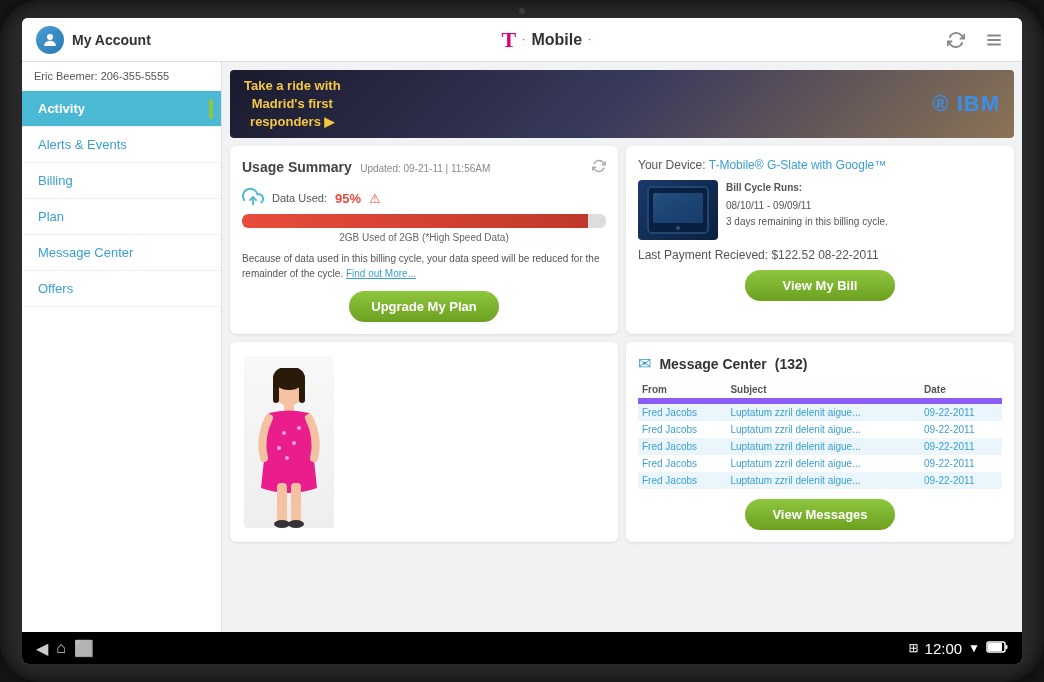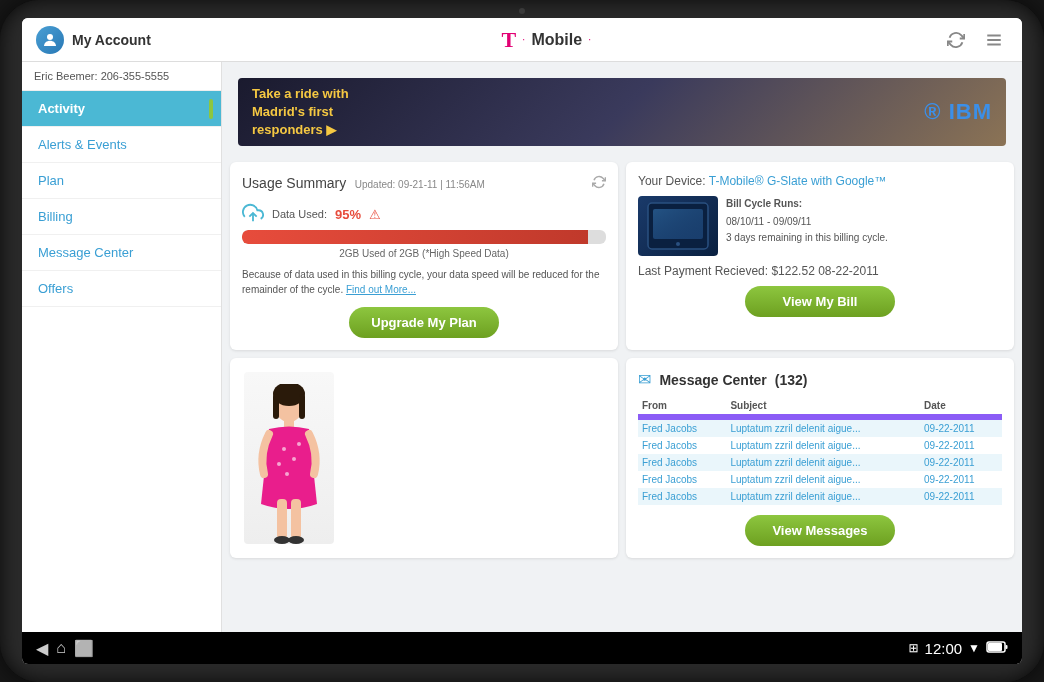--- a/index.html
+++ b/index.html
@@ -172,27 +172,28 @@
       display: flex;
       flex-direction: column;
       overflow-y: auto;
       background: #f0f2f4;
     }
 
     
     .banner-ad {
       background: linear-gradient(135deg, #1a1a2e, #3a3a5c, #8B7355);
       height: 68px;
-      margin: 16px;
+      margin: 8px;
       border-radius: 4px;
       display: flex;
       align-items: center;
       padding: 8px 14px;
       position: relative;
       overflow: hidden;
+      text-align: center;
     }
 
     .banner-text {
       color: #fff;
       font-size: 13px;
       font-weight: bold;
       z-index: 1;
       line-height: 1.4;
     }
 
@@ -555,22 +556,22 @@
       </div>
     </div>
 
     <div class="main-area">
 
       <div class="sidebar">
         <div class="user-info">Eric Beemer: 206-355-5555</div>
         <div class="sidebar-nav">
           <div class="nav-item active">Activity</div>
           <div class="nav-item">Alerts &amp; Events</div>
+          <div class="nav-item">Billing</div>
           <div class="nav-item">Plan</div>
-          <div class="nav-item">Billing</div>
           <div class="nav-item">Message Center</div>
           <div class="nav-item">Offers</div>
         </div>
       </div>
 
       <div class="content-area">
 
         <div class="banner-ad">
           <div>
             <div class="banner-text">
@@ -580,21 +581,21 @@
             </div>
           </div>
           <div class="ibm-logo">® IBM</div>
         </div>
 
         <div class="two-col">
 
           <div class="card">
             <div class="usage-header">
               <div>
-                <span style="font-size:14px;font-weight:normal;color:#444;">Usage Summary</span>
+                <span style="font-size:14px;font-weight:bold;color:#444;">Usage Summary</span>
                 <span style="font-size:10px;color:#888;margin-left:4px;">Updated: 09-21-11  |  11:56AM</span>
               </div>
               <div class="refresh-btn">
                 <svg width="14" height="14" viewBox="0 0 24 24" fill="none" stroke="#aaa" stroke-width="2.5">
                   <path d="M23 4v6h-6M1 20v-6h6"></path>
                   <path d="M3.51 9a9 9 0 0115.4-3.36L23 10M1 14l4.09 4.36A9 9 0 0020.49 15"></path>
                 </svg>
               </div>
             </div>
 

